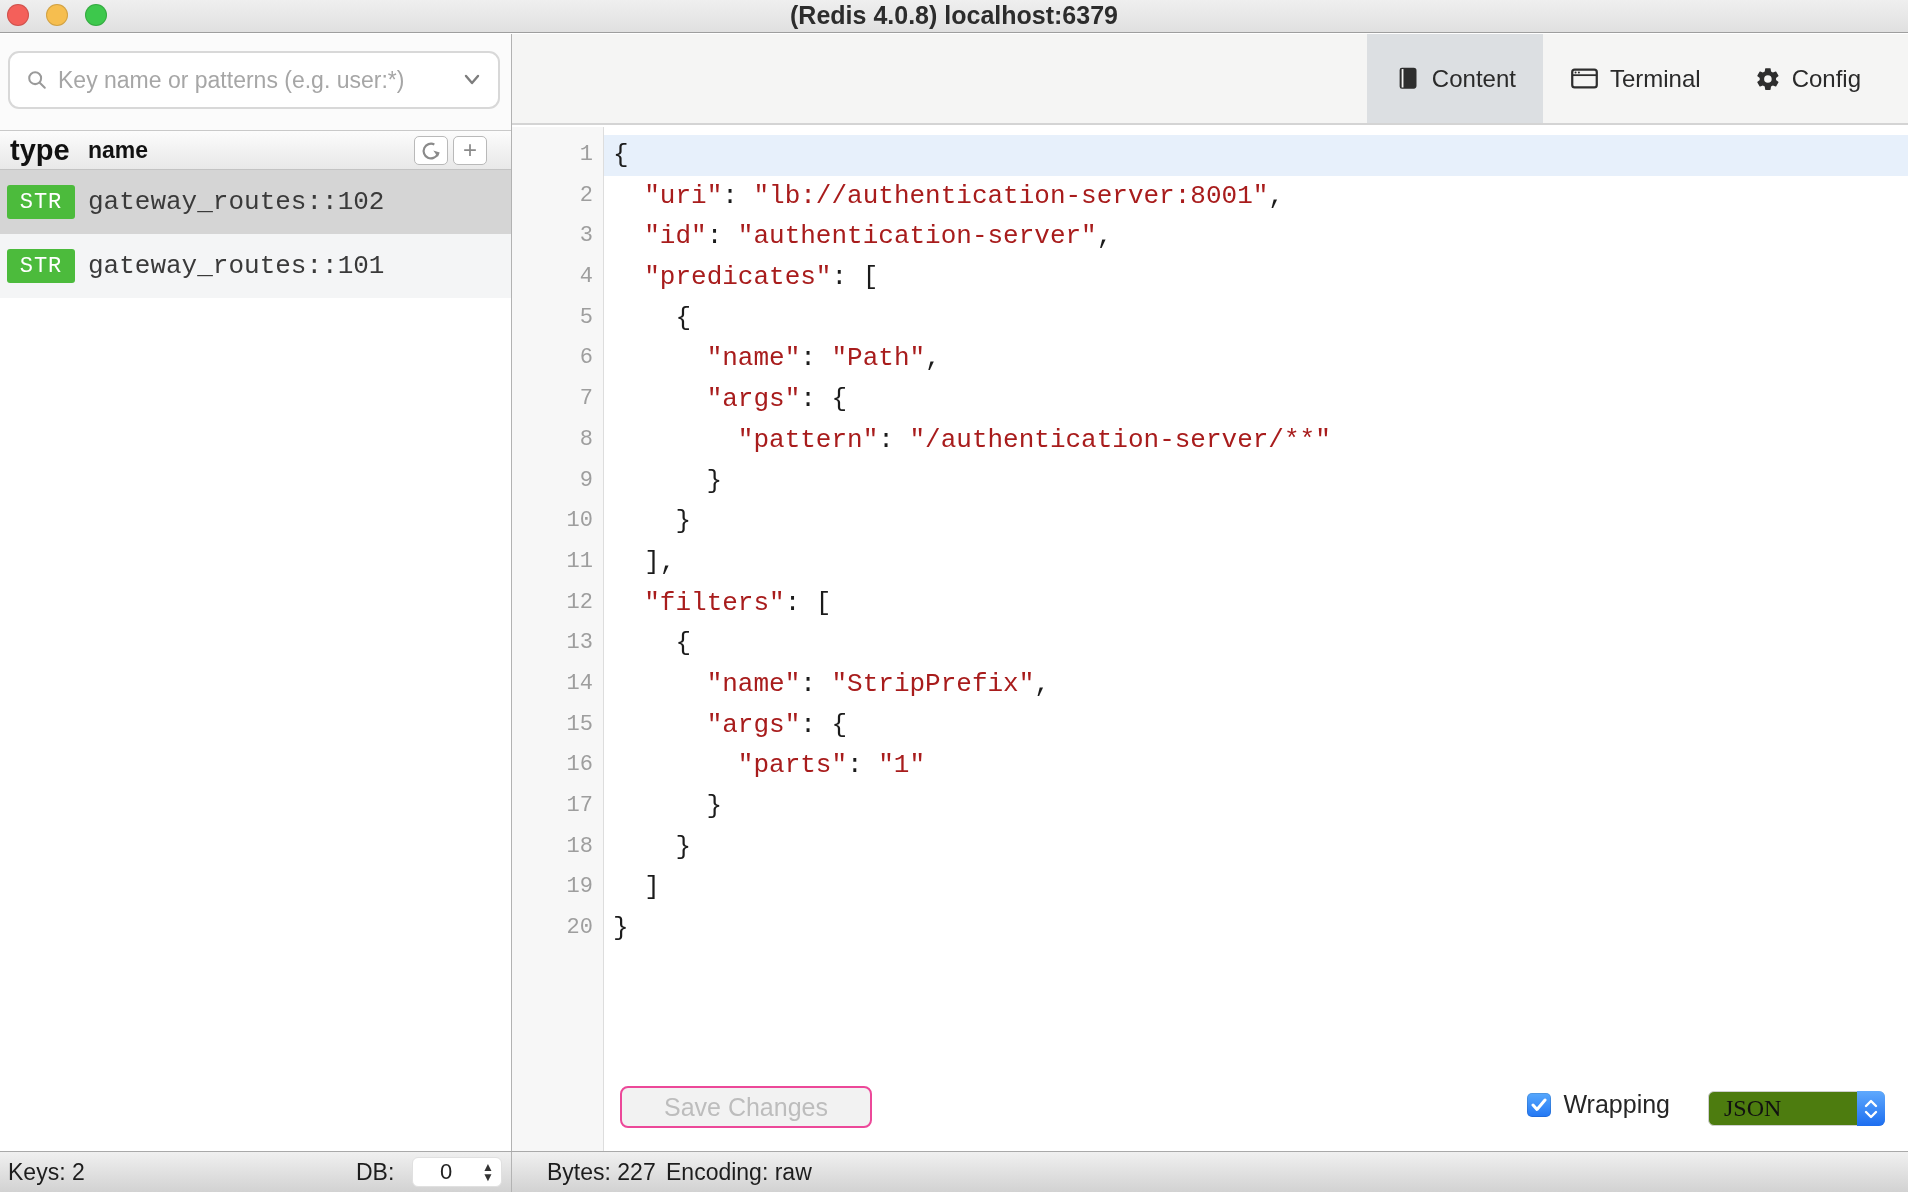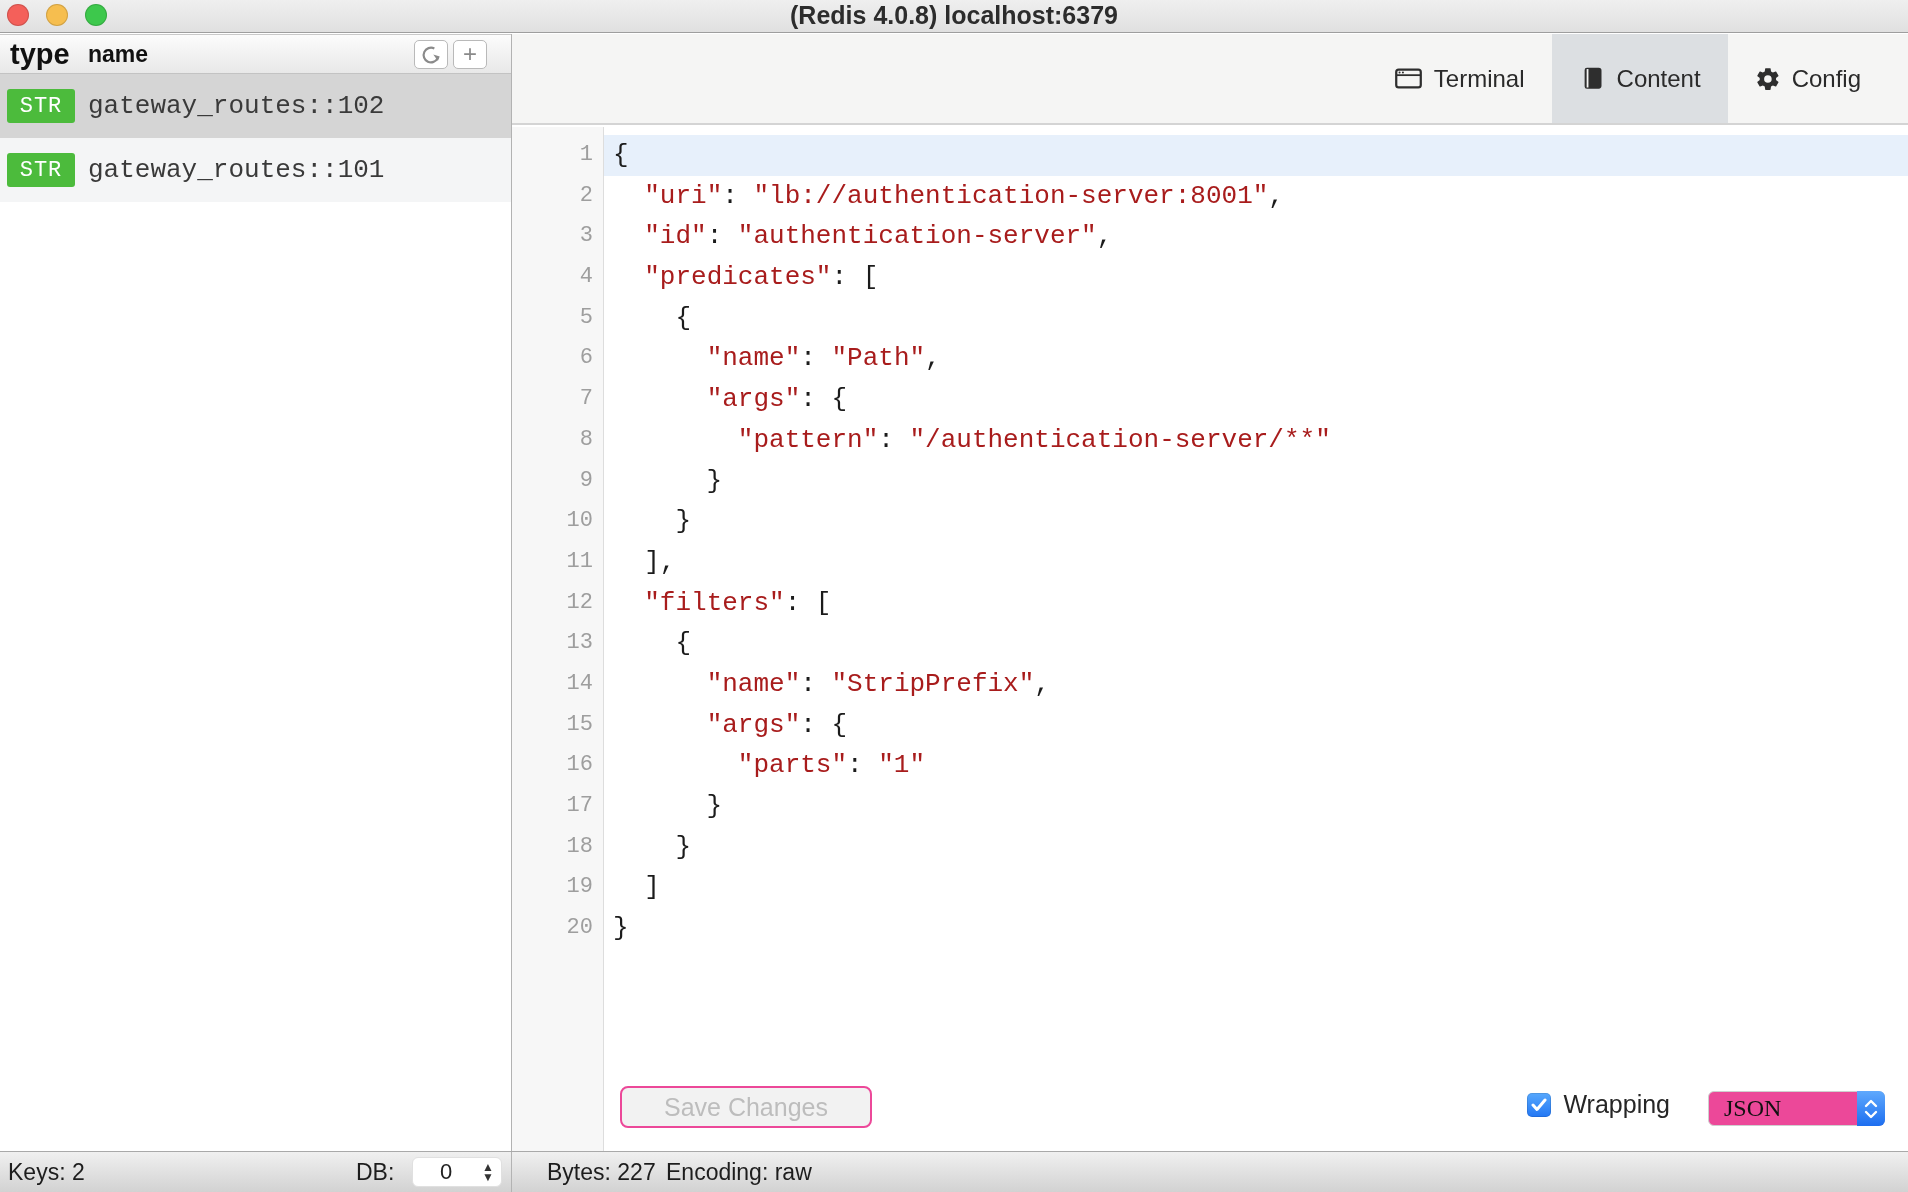--- a/index.html
+++ b/index.html
@@ -70,21 +70,21 @@
   .tok-str{color:var(--string-red);}
   .tok-pun{color:#1b1b1b;}
 
   .save-btn{position:absolute;left:108px;top:959px;width:252px;height:42px;background:#f2f2f2;
     border:2px solid #ec4899;border-radius:8px;font-size:25px;color:#bdbdbd;
     display:flex;align-items:center;justify-content:center;font-family:"Liberation Sans",sans-serif;}
   .wrap-group{position:absolute;right:238px;top:963px;display:flex;align-items:center;gap:12px;}
   .checkbox{width:24px;height:24px;border-radius:5px;background:linear-gradient(#57a8fd,#2377f4);
     display:flex;align-items:center;justify-content:center;box-shadow:inset 0 0 0 1px rgba(0,0,0,.1);}
   .wrap-label{font-size:25px;color:#262626;}
-  .fmt-select{position:absolute;right:23px;top:964px;width:177px;height:35px;background:#ec4899;
+  .fmt-select{position:absolute;right:23px;top:964px;width:177px;height:35px;background:#4d7c0f;
     border:1px solid #cfcfcf;border-radius:6px;display:flex;align-items:center;gap:6px;}
   .fmt-text{flex:1 1 auto;padding-left:15px;font-family:"Liberation Serif",serif;font-size:24px;color:#111;}
   .fmt-cap{flex:0 0 28px;height:35px;margin:-1px -1px -1px 0;border-radius:0 6px 6px 0;
     background:linear-gradient(#5fa9fd,#1d6ef0);display:flex;align-items:center;justify-content:center;}
 
   
   .statusbar{position:absolute;left:0;top:1151px;width:100%;height:41px;
     background:linear-gradient(#f0f0f0,#d2d2d2);border-top:1px solid #a9a9a9;font-size:23px;color:#1d1d1d;}
   .sb-item{position:absolute;top:0;line-height:40px;white-space:nowrap;}
   .sb-keys{left:8px;}
@@ -106,20 +106,32 @@
   <div class="titlebar">
     <div class="traffic">
       <div class="tl red"></div>
       <div class="tl yellow"></div>
       <div class="tl green"></div>
     </div>
     <div class="wtitle">(Redis 4.0.8) localhost:6379</div>
   </div>
 
   <div class="sidebar">
+    <div class="search-area">
+      <div class="search-box">
+        <svg width="22" height="22" viewBox="0 0 24 24">
+          <circle cx="10" cy="10" r="6.5" fill="none" stroke="#9a9a9a" stroke-width="2.2"></circle>
+          <line x1="15" y1="15" x2="20.5" y2="20.5" stroke="#9a9a9a" stroke-width="2.2" stroke-linecap="round"></line>
+        </svg>
+        <span class="search-ph">Key name or patterns (e.g. user:*)</span>
+        <svg width="20" height="14" viewBox="0 0 20 14">
+          <polyline points="4,3 10,10 16,3" fill="none" stroke="#7d7d7d" stroke-width="2.4" stroke-linecap="round" stroke-linejoin="round"></polyline>
+        </svg>
+      </div>
+    </div>
 
     <div class="list-header">
       <span class="col-type">type</span>
       <span class="col-name">name</span>
       <div class="hdr-btns">
         <div class="mini-btn">
           <svg width="22" height="22" viewBox="0 0 24 24">
             <circle cx="12" cy="12" r="8" fill="none" stroke="#8a8a8a" stroke-width="2.4" stroke-dasharray="38 13" stroke-dashoffset="-6" transform="rotate(-20 12 12)"></circle>
             <polygon points="21.5,13.5 14.5,11.5 19.5,18.5" fill="#8a8a8a"></polygon>
           </svg>
@@ -137,39 +149,39 @@
         </div>
         <div class="krow alt">
           <span class="badge">STR</span>
           <span class="kname">gateway_routes::101</span>
         </div>
       </div>
   </div>
 
   <div class="right">
     <div class="toolbar" id="tab-bar">
+        <div class="tab active">
+          <span style="display: flex;">
+            <svg width="27" height="27" viewBox="0 0 24 24">
+              <path d="M7 2.5 L17.5 2.5 Q20 2.5 20 5 L20 18.5 Q20 21 17.5 21 L7 21 Q5 21 5 19 L5 4.5 Q5 2.5 7 2.5 Z" fill="#2e2e2e"></path>
+              <path d="M7.6 3.6 L7.6 20" stroke="#f5f5f4" stroke-width="1.6"></path>
+            </svg>
+          </span>
+          <span>Content</span>
+        </div>
         <div class="tab">
           <span style="display: flex;">
             <svg width="29" height="27" viewBox="0 0 26 24">
               <rect x="2" y="4" width="22" height="16" rx="2.2" fill="none" stroke="#2e2e2e" stroke-width="2"></rect>
               <line x1="2" y1="9" x2="24" y2="9" stroke="#2e2e2e" stroke-width="1.6"></line>
               <circle cx="5" cy="6.6" r="0.9" fill="#2e2e2e"></circle>
               <circle cx="8" cy="6.6" r="0.9" fill="#2e2e2e"></circle>
             </svg>
           </span>
           <span>Terminal</span>
-        </div>
-        <div class="tab active">
-          <span style="display: flex;">
-            <svg width="27" height="27" viewBox="0 0 24 24">
-              <path d="M7 2.5 L17.5 2.5 Q20 2.5 20 5 L20 18.5 Q20 21 17.5 21 L7 21 Q5 21 5 19 L5 4.5 Q5 2.5 7 2.5 Z" fill="#2e2e2e"></path>
-              <path d="M7.6 3.6 L7.6 20" stroke="#f5f5f4" stroke-width="1.6"></path>
-            </svg>
-          </span>
-          <span>Content</span>
         </div>
         <div class="tab">
           <span style="display: flex;">
             <svg width="26" height="26" viewBox="0 0 24 24">
               <path fill="#2e2e2e" d="M19.4 13c.04-.33.06-.66.06-1s-.02-.67-.06-1l2.1-1.65a.5.5 0 0 0 .12-.64l-2-3.46a.5.5 0 0 0-.61-.22l-2.49 1a7.03 7.03 0 0 0-1.73-1l-.38-2.65A.5.5 0 0 0 13.9 2h-4a.5.5 0 0 0-.5.42l-.38 2.65c-.63.26-1.21.6-1.73 1l-2.49-1a.5.5 0 0 0-.61.22l-2 3.46a.5.5 0 0 0 .12.64L4.4 11c-.04.33-.06.66-.06 1s.02.67.06 1l-2.1 1.65a.5.5 0 0 0-.12.64l2 3.46c.14.24.42.34.61.22l2.49-1c.52.4 1.1.74 1.73 1l.38 2.65c.04.24.25.42.5.42h4c.25 0 .46-.18.5-.42l.38-2.65c.63-.26 1.21-.6 1.73-1l2.49 1c.24.1.5 0 .61-.22l2-3.46a.5.5 0 0 0-.12-.64L19.4 13zm-7.5 2.5a3.5 3.5 0 1 1 0-7 3.5 3.5 0 0 1 0 7z"></path>
             </svg>
           </span>
           <span>Config</span>
         </div>
       </div>

